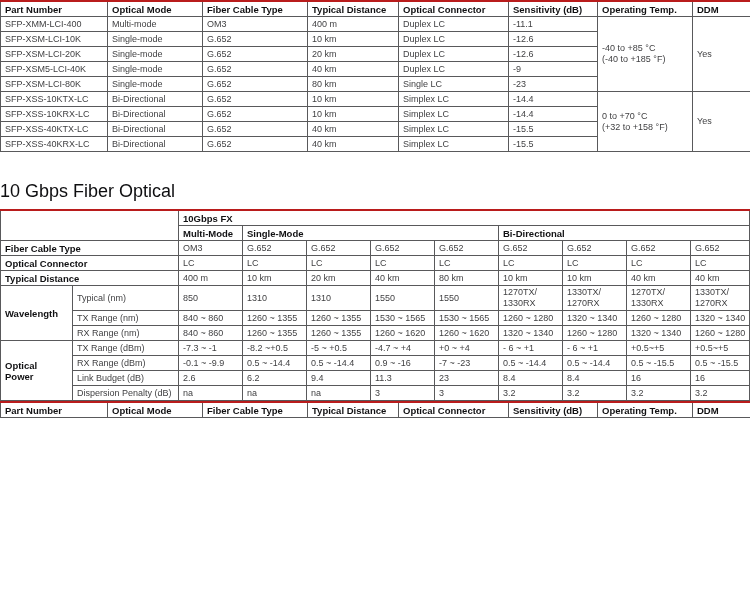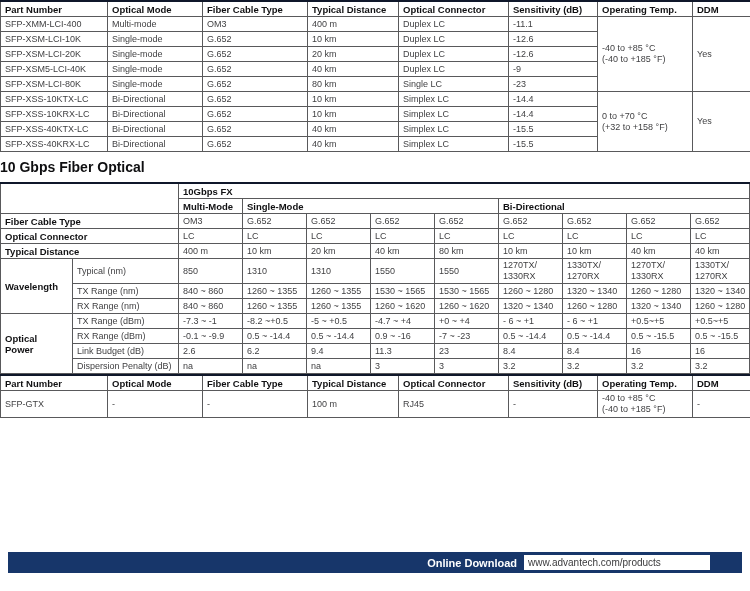--- a/index.html
+++ b/index.html
@@ -8,45 +8,45 @@
     width:750px;height:591px;
     background:#ffffff;
     font-family:"Liberation Sans","DejaVu Sans",sans-serif;
     overflow:hidden;
     color:#3f3f41;
   }
   table.spec{
     width:750px;
     border-collapse:collapse;
     table-layout:fixed;
-    border-top:2px solid #0f172a;
+    border-top:2px solid #b91c1c;
   }
   table.spec th, table.spec td{
     border:1px solid #59595b;
     font-size:9px;
     line-height:11px;
     padding:1px 4px;
     text-align:left;
     vertical-align:middle;
     height:12px;
     overflow:hidden;
     white-space:nowrap;
   }
   table.spec th{
     font-size:9.5px;
     font-weight:bold;
     color:#111113;
   }
   table.spec th.center{text-align:left;}
   table.spec td{color:#3f3f41;}
   .section-title{
-    font-size:14px;
-    font-weight:bold;
+    font-size:18px;
+    font-weight:normal;
     color:#0e0e10;
-    margin:7px 0 7px 0;
+    margin:29px 0 7px 0;
   }
   .footer-bar{
     position:absolute;
     left:8px;right:8px;bottom:18px;
     height:21px;
     display:flex;
     align-items:center;
     justify-content:flex-end;
     padding-right:32px;
     box-sizing:border-box;
@@ -347,31 +347,17 @@
           <th>Optical Mode</th>
           <th>Fiber Cable Type</th>
           <th>Typical Distance</th>
           <th>Optical Connector</th>
           <th>Sensitivity (dB)</th>
           <th>Operating Temp.</th>
           <th>DDM</th>
         </tr>
       </thead>
     <tbody id="t3-body">
-        <tr style="height: 27px;">
-          <td>SFP-GTX</td>
-          <td>-</td>
-          <td>-</td>
-          <td>100 m</td>
-          <td>RJ45</td>
-          <td>-</td>
-          <td style="white-space: normal;">-40 to +85 °C<br>(-40 to +185 °F)</td>
-          <td>-</td>
-        </tr>
       </tbody>
   </table>
 
-  <div class="footer-bar" id="footer-bar" style="background: rgb(23, 54, 106);">
-    <span class="footer-label">Online Download</span>
-    <span class="url-box">www.advantech.com/products</span>
-  </div>
 
 </div>
 
 </body></html>

